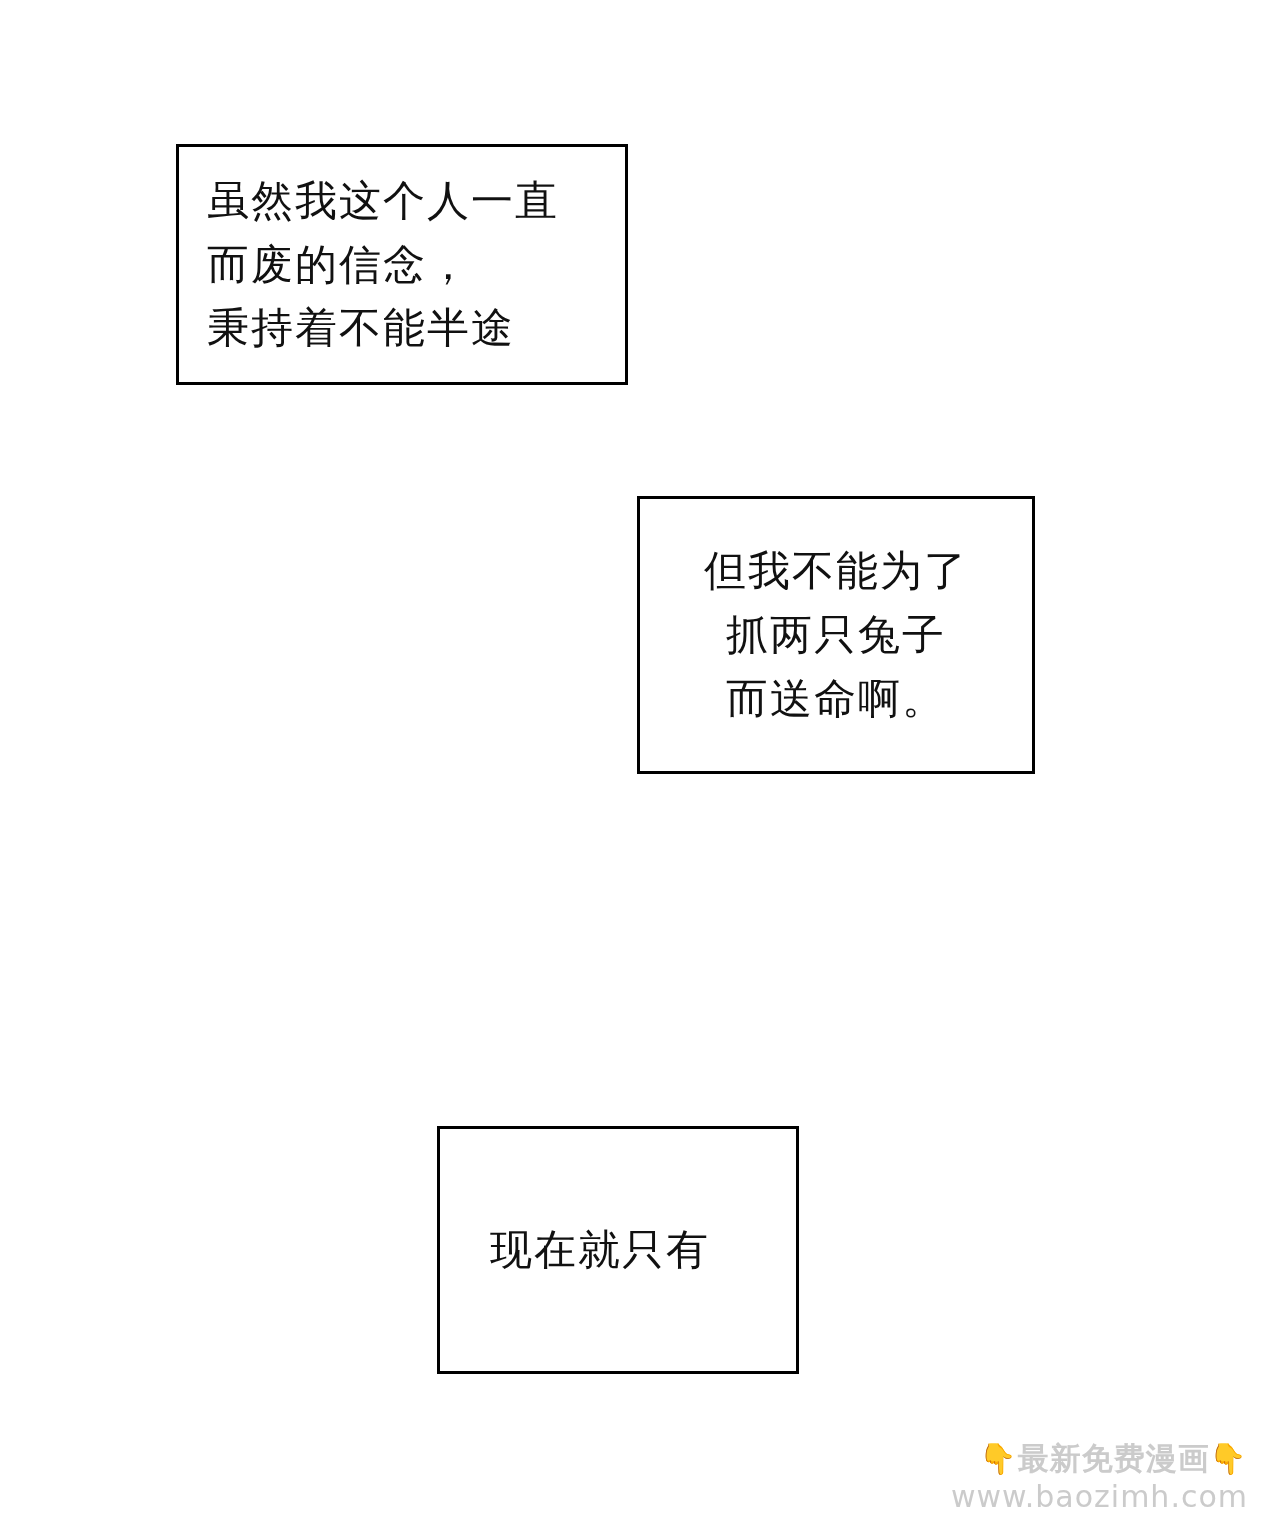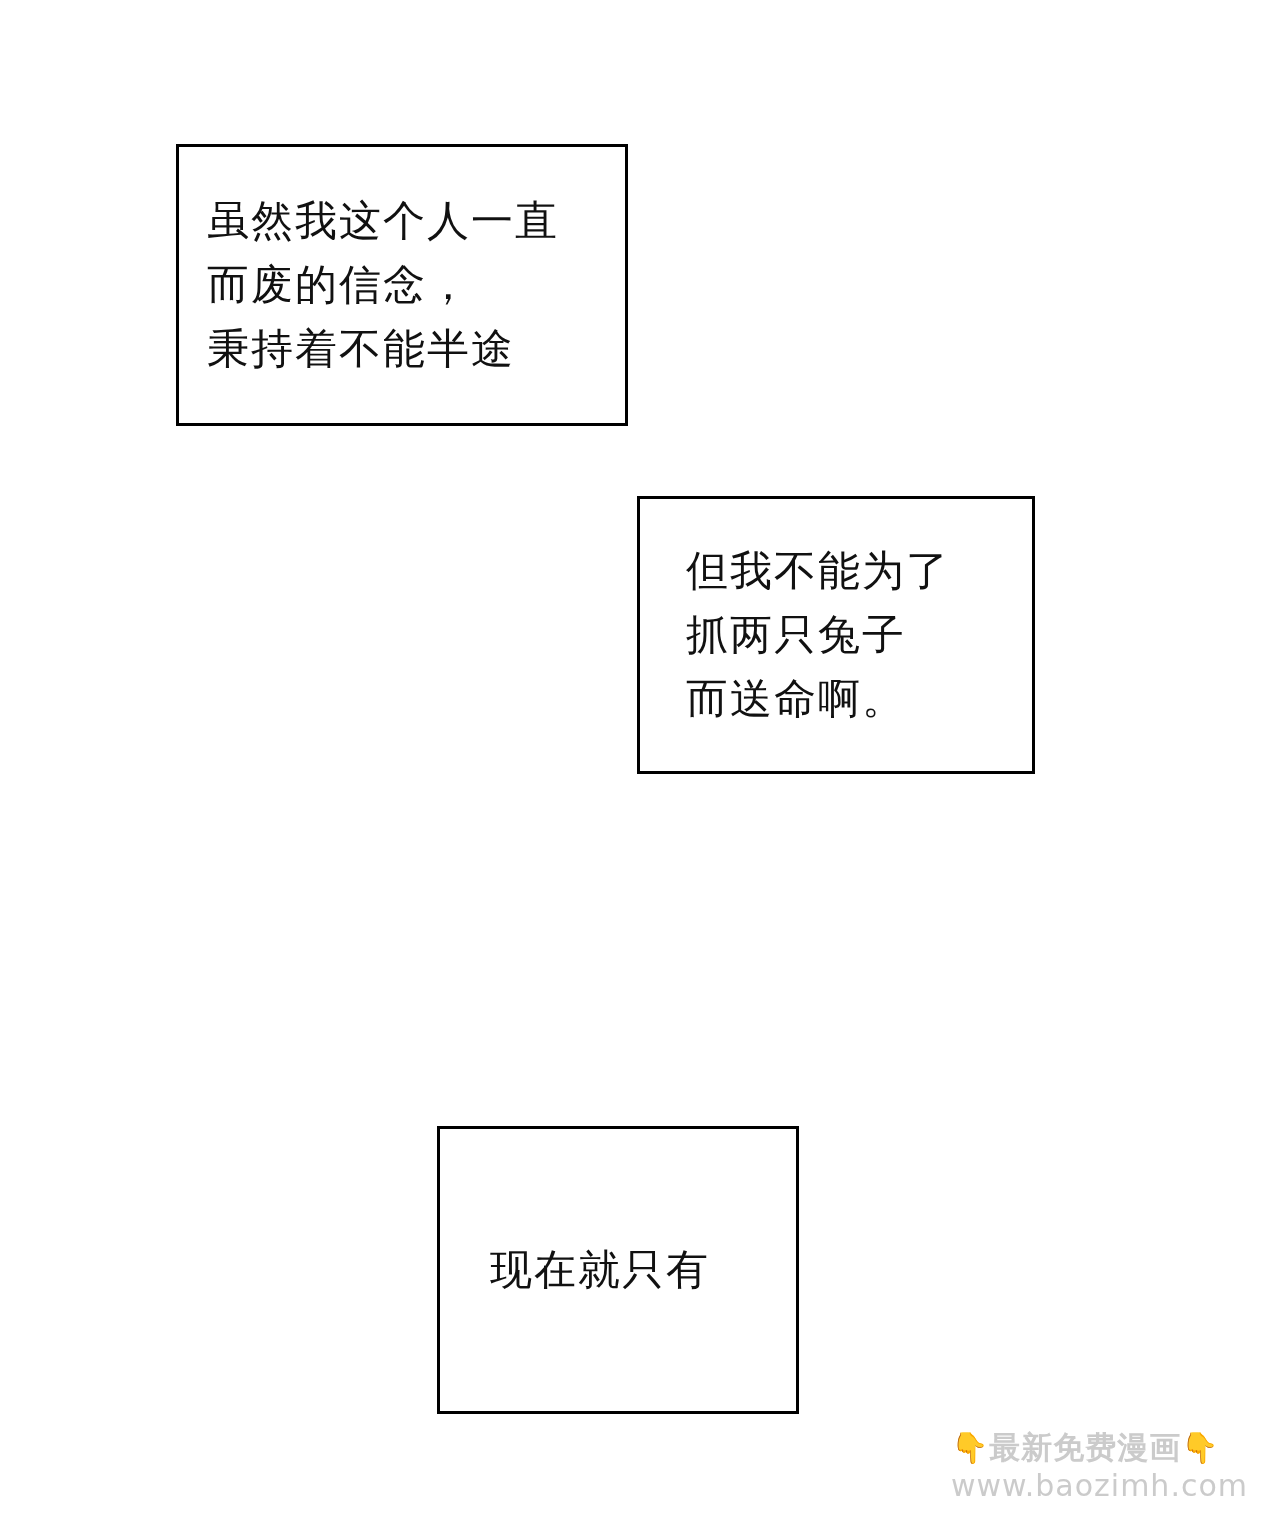--- a/index.html
+++ b/index.html
@@ -29,42 +29,43 @@
     line-height: 1.52;
     color: #111111;
     letter-spacing: 2px;
     white-space: nowrap;
     font-weight: 500;
   }
   .panel-1 {
     left: 176px;
     top: 144px;
     width: 452px;
-    height: 282px;
+    height: 241px;
     padding: 8px 28px;
   }
   .panel-2 {
     left: 637px;
     top: 496px;
     width: 398px;
     height: 278px;
     padding: 0 46px;
+    align-items: center;
   }
   .panel-3 {
     left: 437px;
     top: 1126px;
     width: 362px;
-    height: 288px;
+    height: 248px;
     padding: 0 50px;
   }
   .watermark {
     position: absolute;
     right: 32px;
-    bottom: 14px;
-    text-align: left;
+    bottom: 3px;
+    text-align: right;
     color: #cbcbcb;
     user-select: none;
   }
   .watermark .wm-line1 {
     font-size: 31px;
     font-weight: bold;
     line-height: 1.25;
     letter-spacing: 1px;
   }
   .watermark .wm-pointer {

